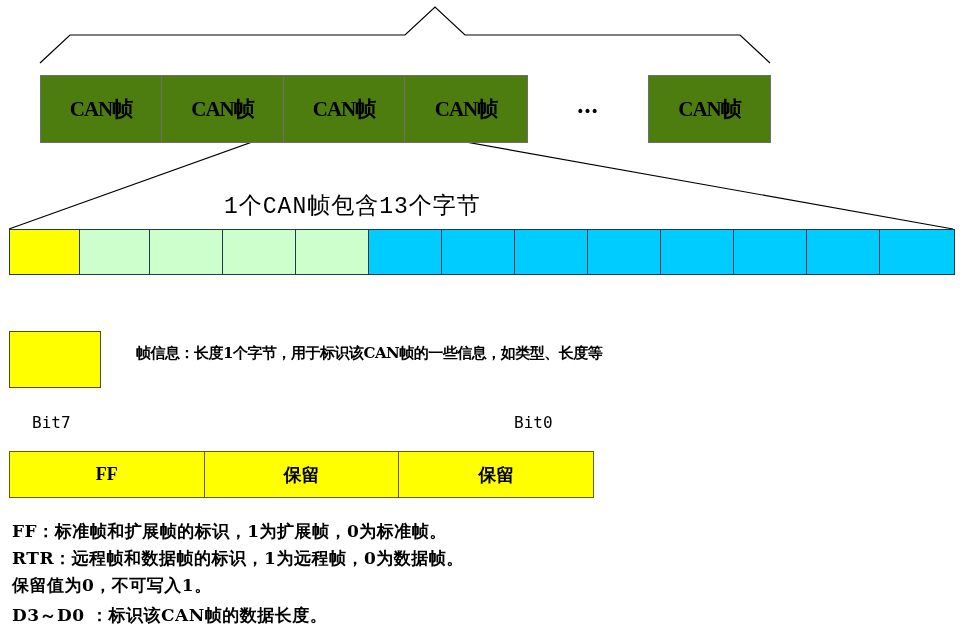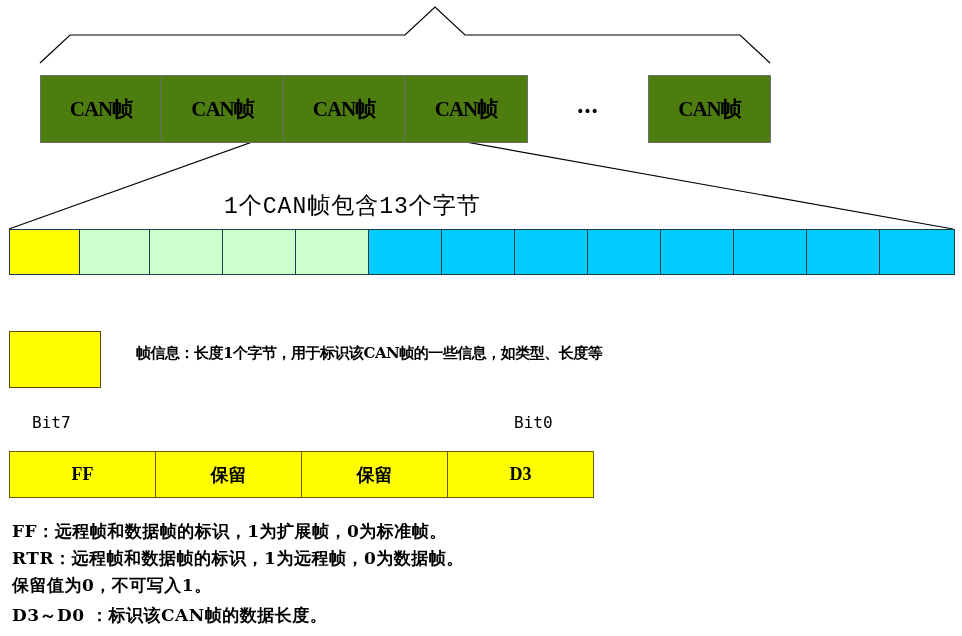--- a/index.html
+++ b/index.html
@@ -82,19 +82,18 @@
 <div class="legend-box"></div>
 <div class="legend-text">帧信息：长度1个字节，用于标识该CAN帧的一些信息，如类型、长度等</div>
 
 <div class="bit-label" style="left:32px;">Bit7</div>
 <div class="bit-label" style="left:514px;text-align:right;">Bit0</div>
 
 <div class="bit-row">
   <div class="bit-cell">FF</div>
   <div class="bit-cell">保留</div>
   <div class="bit-cell">保留</div>
-  <div class="bit-cell">D3</div>
 </div>
 
-<div class="note" style="top:520px;">FF：远程帧和数据帧的标识，1为扩展帧，0为标准帧。</div>
+<div class="note" style="top:520px;">FF：标准帧和扩展帧的标识，1为扩展帧，0为标准帧。</div>
 <div class="note" style="top:547px;">RTR：远程帧和数据帧的标识，1为远程帧，0为数据帧。</div>
 <div class="note" style="top:574px;">保留值为0，不可写入1。</div>
 <div class="note" style="top:604px;text-align:right;">D3～D0 ：标识该CAN帧的数据长度。</div>
 
 </body></html>

